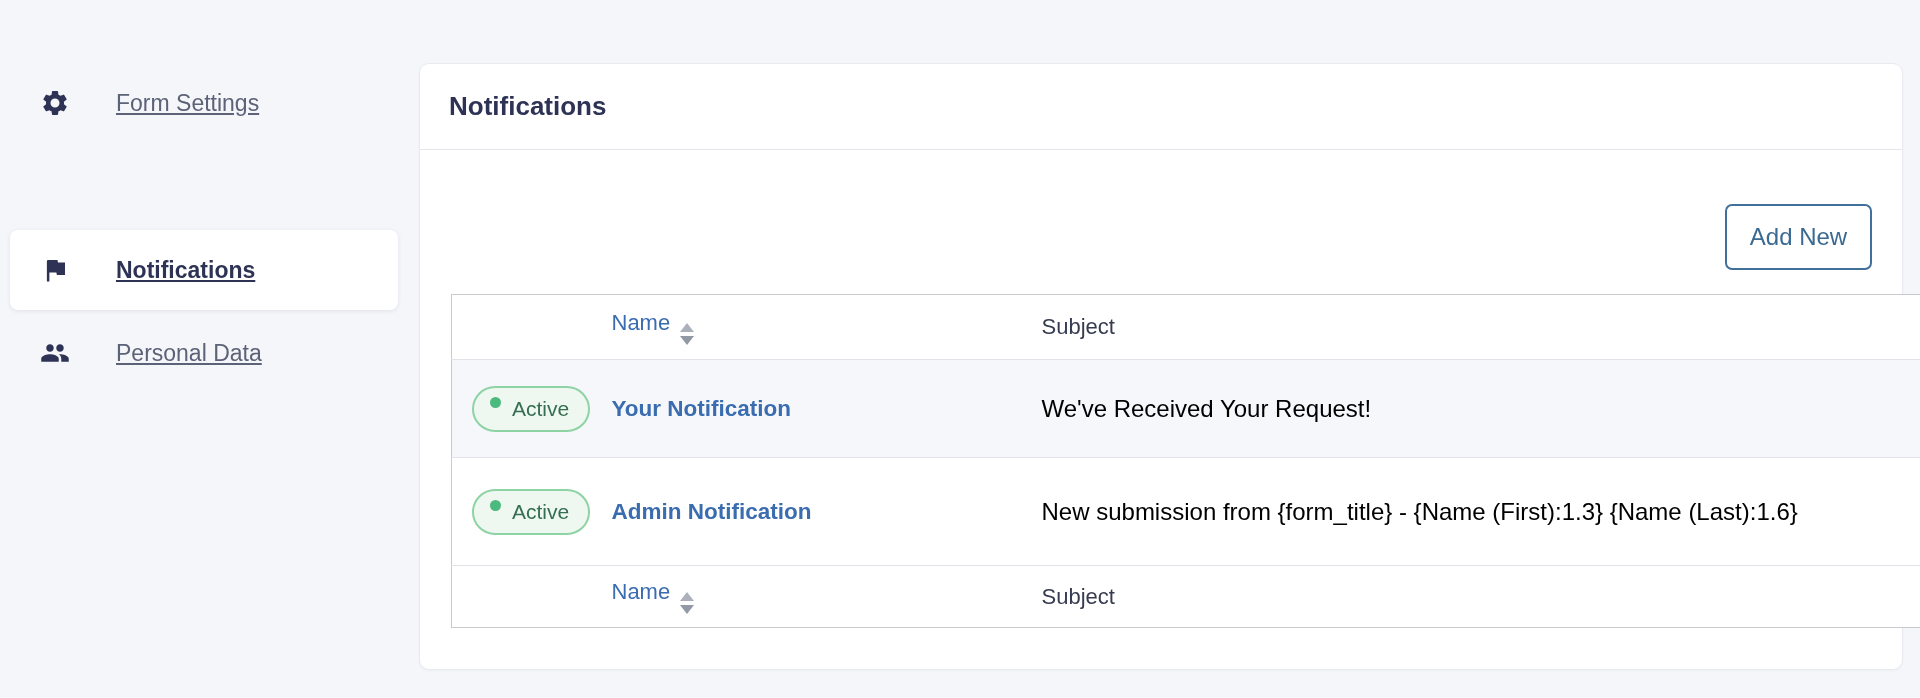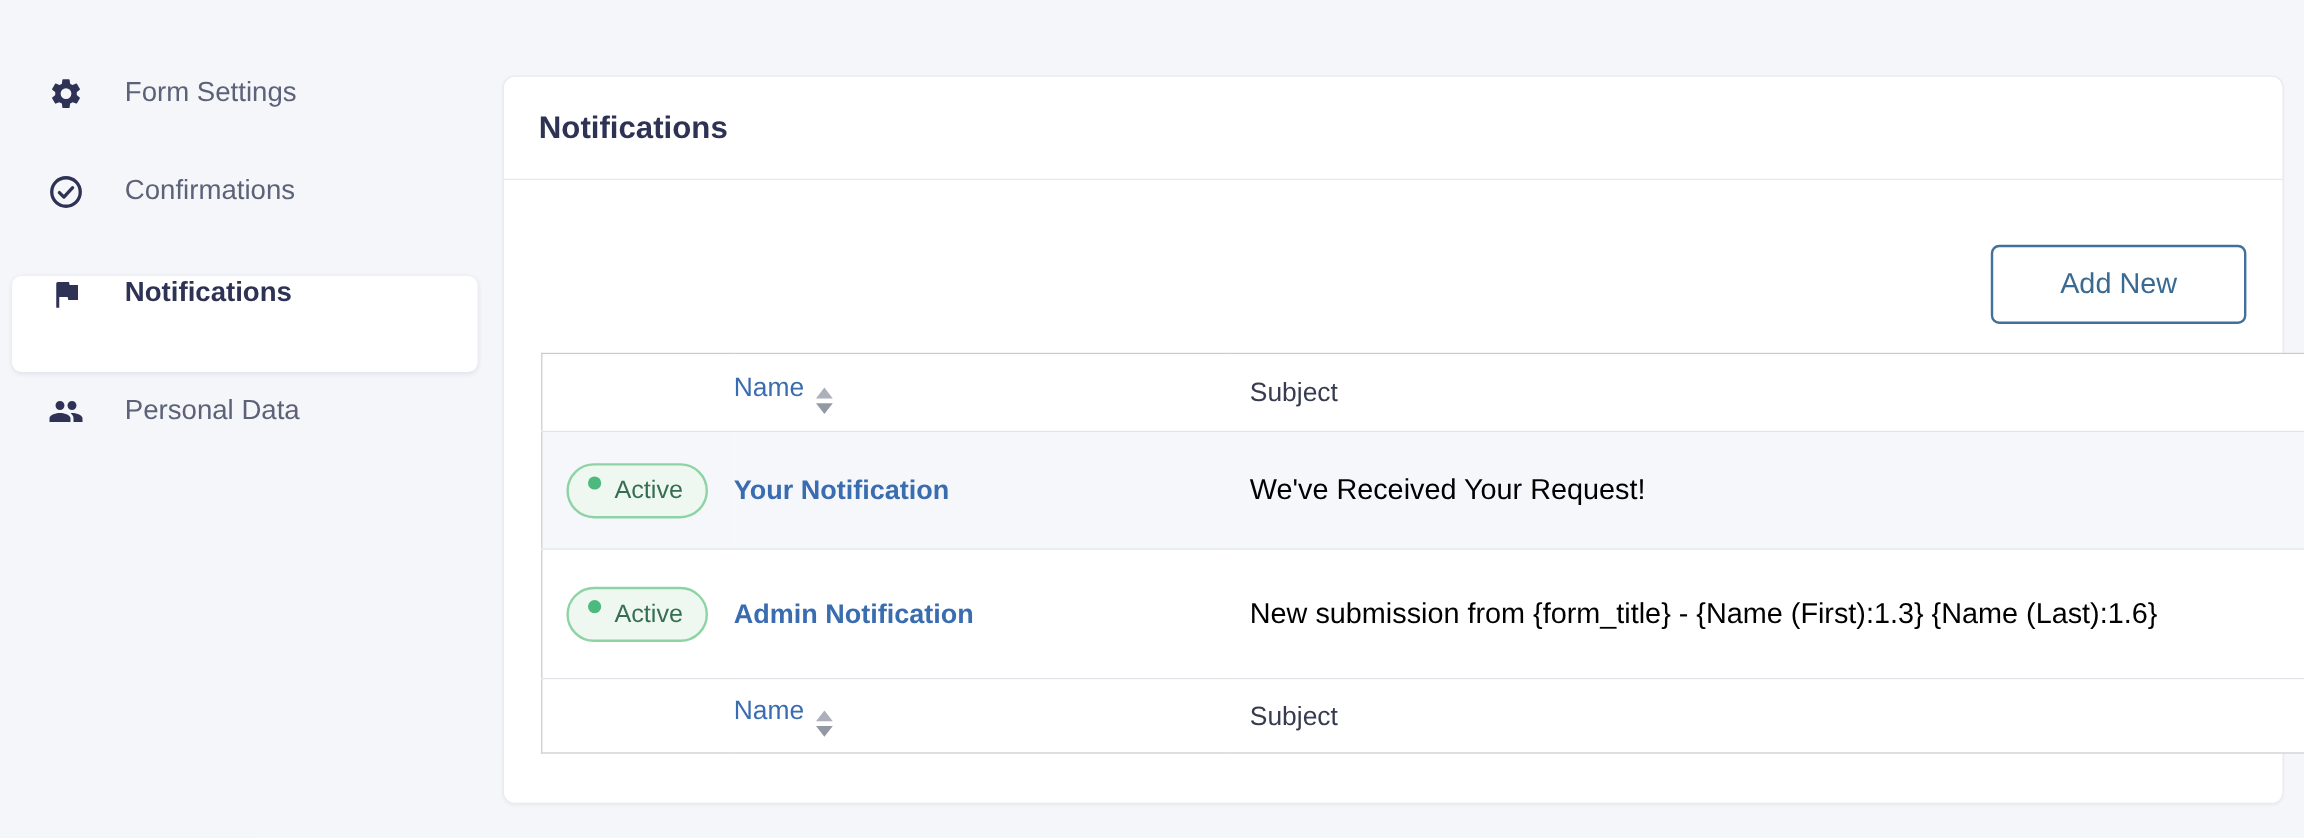--- a/index.html
+++ b/index.html
@@ -8,25 +8,26 @@
     background: #f5f6fa;
     font-family: "Liberation Sans", "DejaVu Sans", sans-serif;
     overflow: hidden;
     position: relative;
   }
 
   
   .sidebar { position: absolute; left: 0; top: 0; width: 419px; height: 698px; }
   .side-item {
     position: absolute; left: 10px; width: 388px; height: 80px;
-    display: flex; 
-    padding-left: 30px; gap: 34px;
+    display: flex; align-items: center;
+    padding-left: 30px; gap: 46px;
     border-radius: 8px;
     color: #5c6277; font-size: 23px;
     cursor: pointer;
+    text-decoration: underline;
   }
   .side-item .icn { width: 30px; height: 30px; display: flex; align-items: center; justify-content: center; flex: 0 0 30px; }
   .side-item .icn svg { width: 30px; height: 30px; }
   .side-item.active {
     background: #ffffff;
     box-shadow: 0 1px 4px rgba(40,45,80,0.10);
     color: #2e3356; font-weight: bold;
   }
 
   
@@ -40,21 +41,21 @@
   .panel-header {
     height: 86px; display: flex; align-items: center;
     padding-left: 29px;
     border-bottom: 1px solid #e6e7ec;
     font-size: 26px; font-weight: 600; color: #2e3356;
   }
   .panel-body { position: relative; height: 520px; }
 
   .add-new-btn {
     position: absolute; top: 54px; right: 30px;
-    width: 213px; height: 66px;
+    width: 147px; height: 66px;
     background: #ffffff;
     border: 2px solid #41709a; border-radius: 7px;
     color: #3a6a92; font-size: 24px; font-weight: 500;
     font-family: inherit;
     cursor: pointer;
   }
 
   
   table.notif-table {
     position: absolute; top: 144px; left: 31px;
@@ -119,40 +120,31 @@
 
   <div class="side-item" style="top:63px">
     <span class="icn">
       <svg viewBox="0 0 24 24" fill="#2e3356">
           <path d="M19.14 12.94c.04-.3.06-.61.06-.94 0-.32-.02-.64-.07-.94l2.03-1.58a.49.49 0 0 0 .12-.61l-1.92-3.32a.49.49 0 0 0-.59-.22l-2.39.96c-.5-.38-1.03-.7-1.62-.94l-.36-2.54a.48.48 0 0 0-.48-.41h-3.84c-.24 0-.43.17-.47.41l-.36 2.54c-.59.24-1.13.57-1.62.94l-2.39-.96a.49.49 0 0 0-.59.22L2.74 8.87a.48.48 0 0 0 .12.61l2.03 1.58c-.05.3-.09.63-.09.94s.02.64.07.94l-2.03 1.58a.49.49 0 0 0-.12.61l1.92 3.32c.12.22.37.29.59.22l2.39-.96c.5.38 1.03.7 1.62.94l.36 2.54c.05.24.24.41.48.41h3.84c.24 0 .44-.17.47-.41l.36-2.54c.59-.24 1.13-.56 1.62-.94l2.39.96c.22.08.47 0 .59-.22l1.92-3.32a.49.49 0 0 0-.12-.61l-2.01-1.58zM12 15.6A3.6 3.6 0 1 1 12 8.4a3.6 3.6 0 0 1 0 7.2z"></path>
         </svg>
     </span>
     <span>Form Settings</span>
   </div>
 
-  <div class="side-item" style="top:145px">
-    <span class="icn">
-      <svg viewBox="0 0 24 24" fill="none" stroke="#2e3356" stroke-width="2.2">
-          <circle cx="12" cy="12" r="9.5"></circle>
-          <path d="M7.6 12.4l3 3 5.8-6.3" stroke-linecap="round" stroke-linejoin="round"></path>
-        </svg>
-    </span>
-    <span>Confirmations</span>
-  </div>
 
   <div class="side-item active" style="top:230px">
     <span class="icn">
       <svg viewBox="0 0 24 24" fill="#2e3356">
           <path d="M14.4 6l-.4-2H6.5a1 1 0 0 0-1 1v16.2h2V14h5.6l.4 2h6.5V6h-5.6z"></path>
         </svg>
     </span>
     <span>Notifications</span>
   </div>
 
-  <div class="side-item" style="top:328px">
+  <div class="side-item" style="top:313px">
     <span class="icn">
       <svg viewBox="0 0 24 24" fill="#2e3356">
           <path d="M16 11c1.66 0 2.99-1.34 2.99-3S17.66 5 16 5c-1.66 0-3 1.34-3 3s1.34 3 3 3zm-8 0c1.66 0 2.99-1.34 2.99-3S9.66 5 8 5C6.34 5 5 6.34 5 8s1.34 3 3 3zm0 2c-2.33 0-7 1.17-7 3.5V19h14v-2.5c0-2.33-4.67-3.5-7-3.5zm8 0c-.29 0-.62.02-.97.05 1.16.84 1.97 1.97 1.97 3.45V19h6v-2.5c0-2.33-4.67-3.5-7-3.5z"></path>
         </svg>
     </span>
     <span>Personal Data</span>
   </div>
 
 </div>
 

